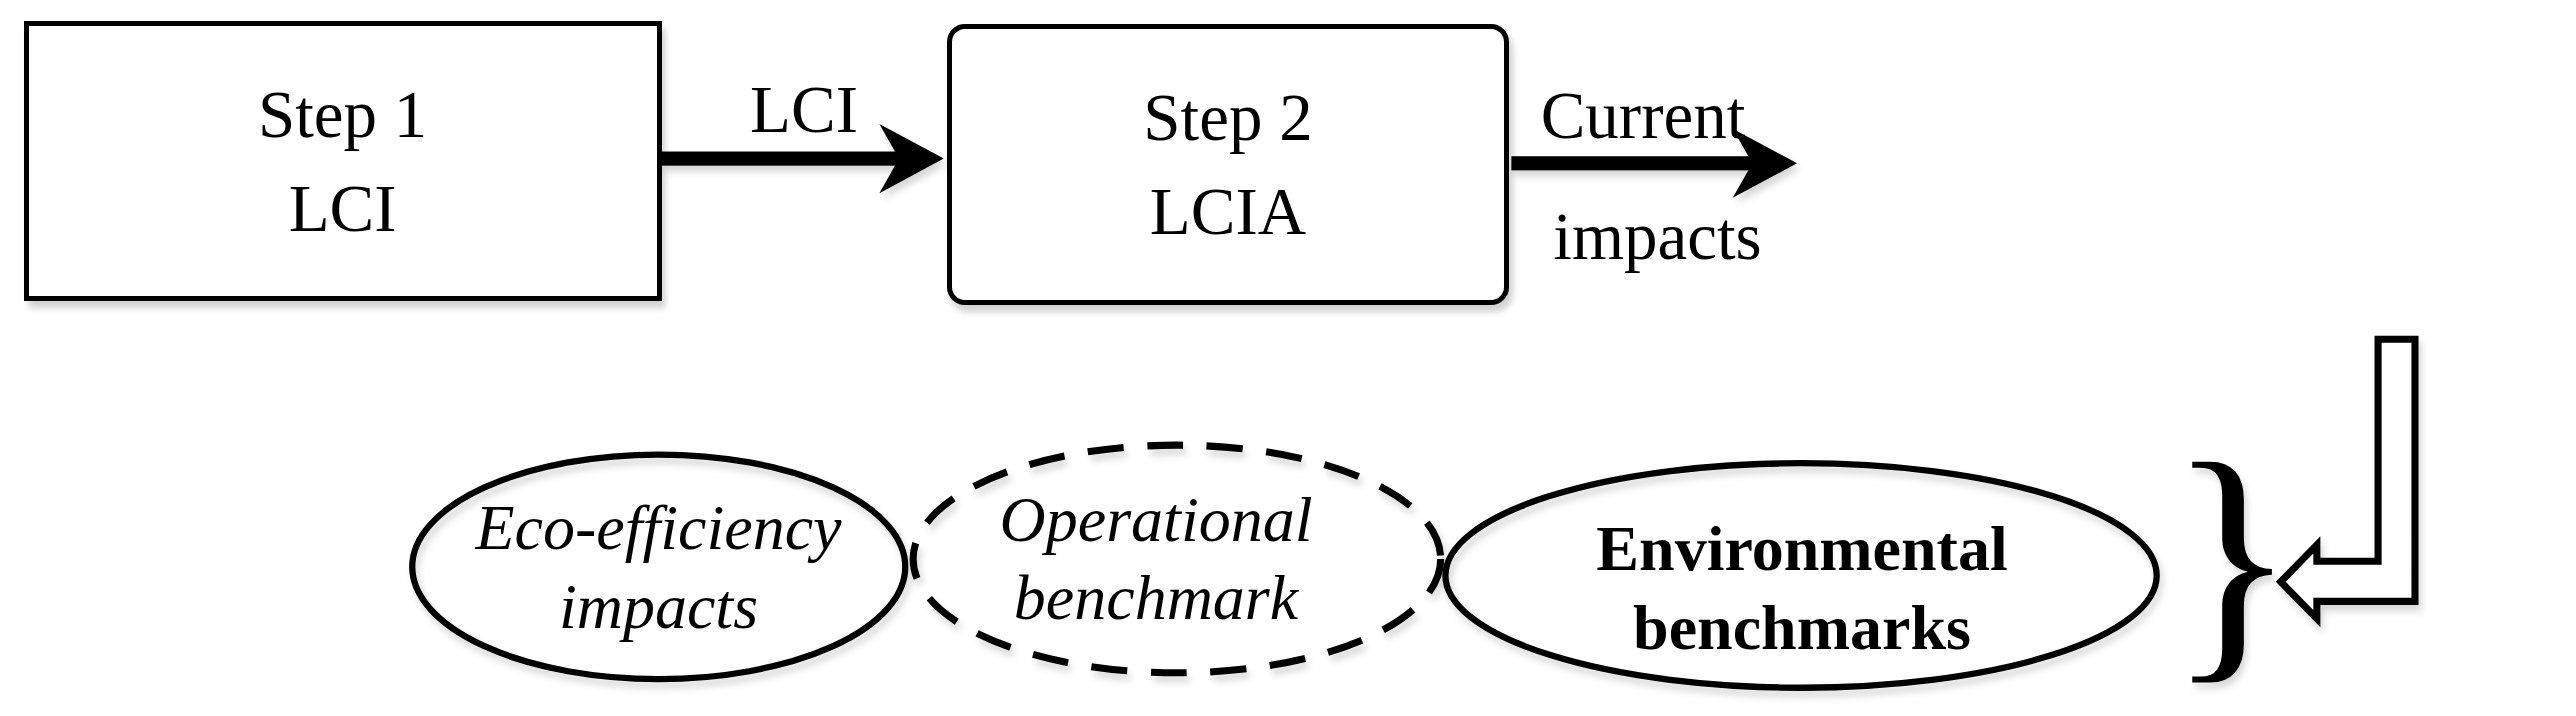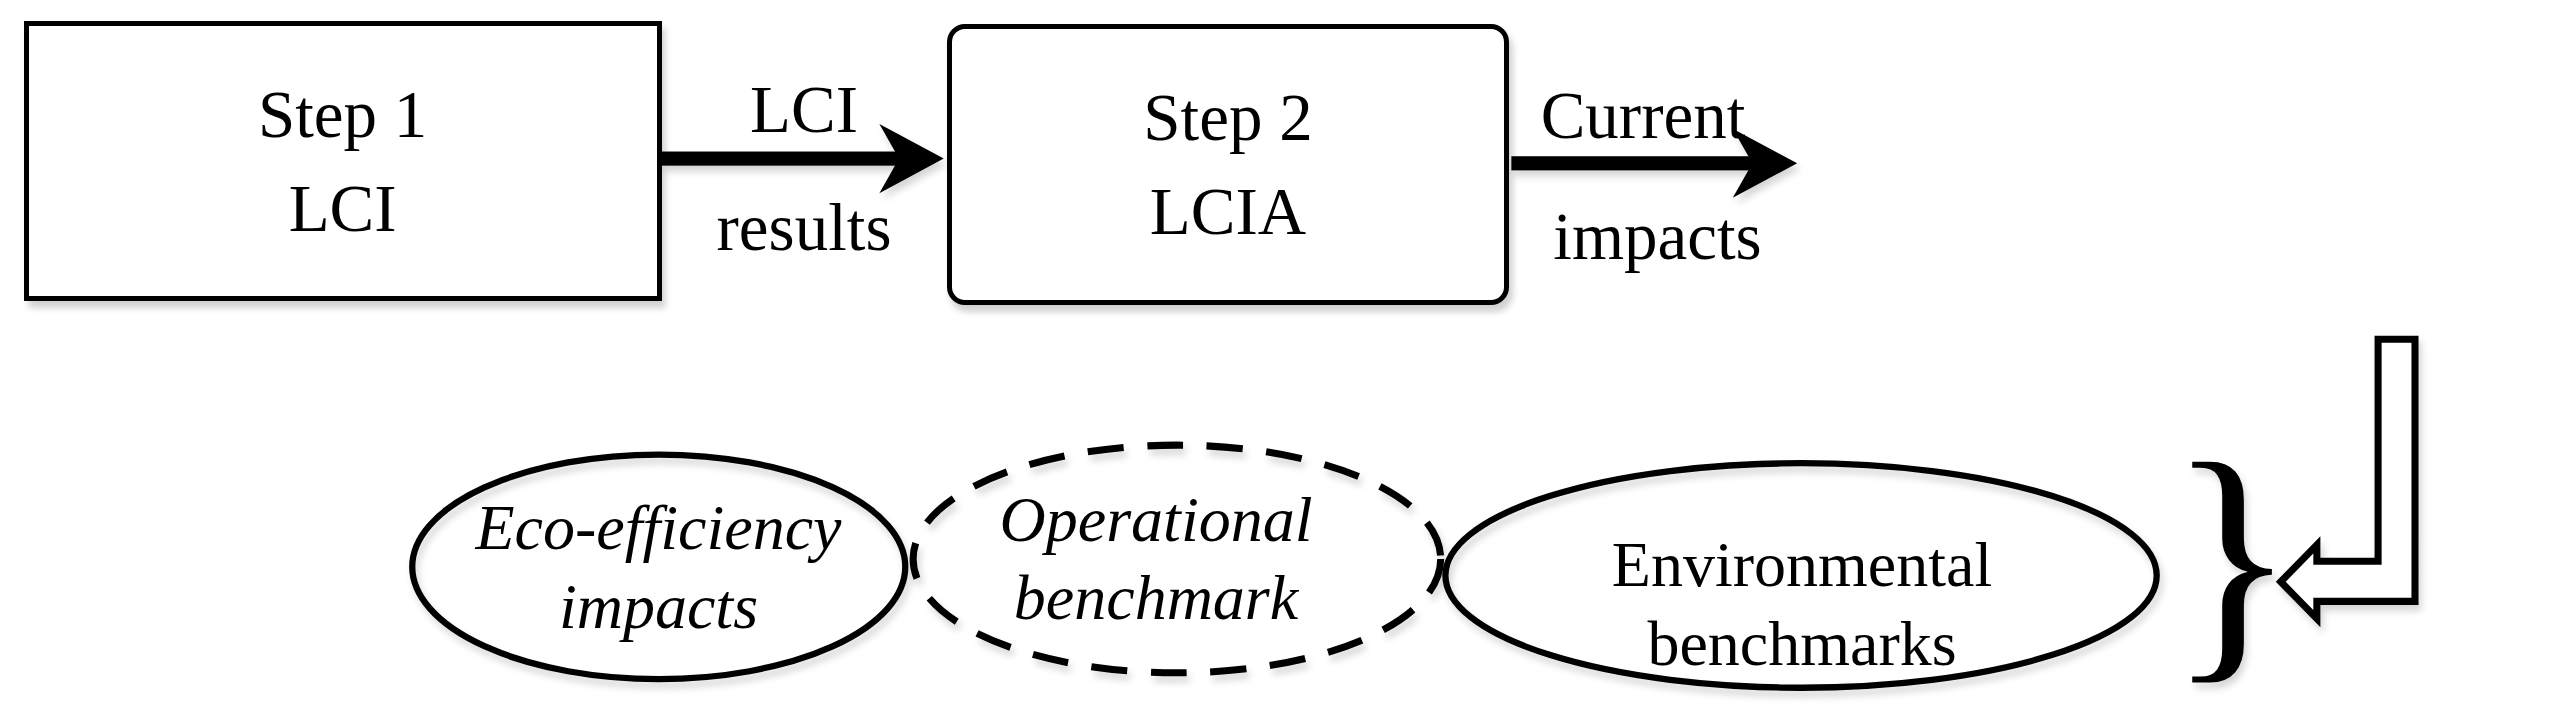--- a/index.html
+++ b/index.html
@@ -54,33 +54,32 @@
     <div class="bline">LCI</div>
   </div>
 
   <div class="box" style="left:947px;top:23.6px;width:562px;height:281px;border-radius:18px;">
     <div class="bline">Step 2</div>
     <div class="bline">LCIA</div>
   </div>
 
 
   <div class="alabel" style="left:661px;top:76px;width:286px;">LCI</div>
-  <div class="alabel" style="left:661px;top:194px;width:286px;">results</div>
   <div class="alabel" style="left:1510px;top:82px;width:266px;">Current</div>
   <div class="alabel" style="left:1510px;top:203px;width:295px;">impacts</div>
 
   <div class="etext" style="left:412px;top:455px;width:493px;height:225px;font-style:italic;">
     <div>Eco-efficiency</div>
     <div>impacts</div>
   </div>
 
   <div class="etext" style="left:892px;top:445px;width:528px;height:228px;font-style:italic;">
     <div>Operational</div>
     <div>benchmark</div>
   </div>
 
-  <div class="etext" style="left:1446px;top:492px;width:712px;height:225px;">
+  <div class="etext" style="left:1446px;top:476px;width:712px;height:225px;font-weight:bold;">
     <div>Environmental</div>
     <div>benchmarks</div>
   </div>
 
 </div>
 
 
 </body></html>

